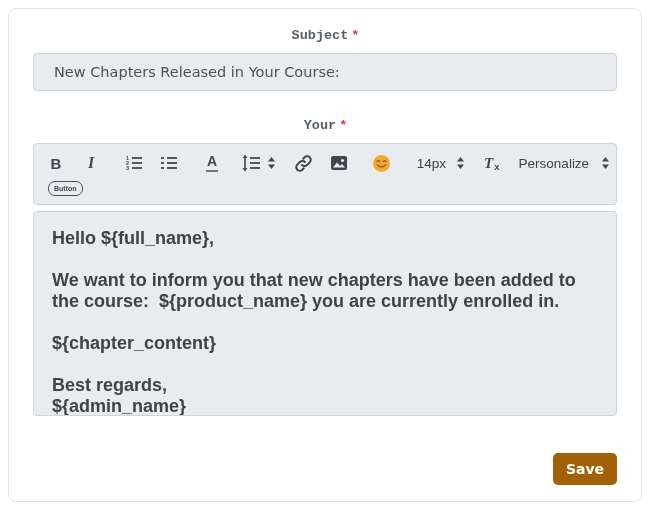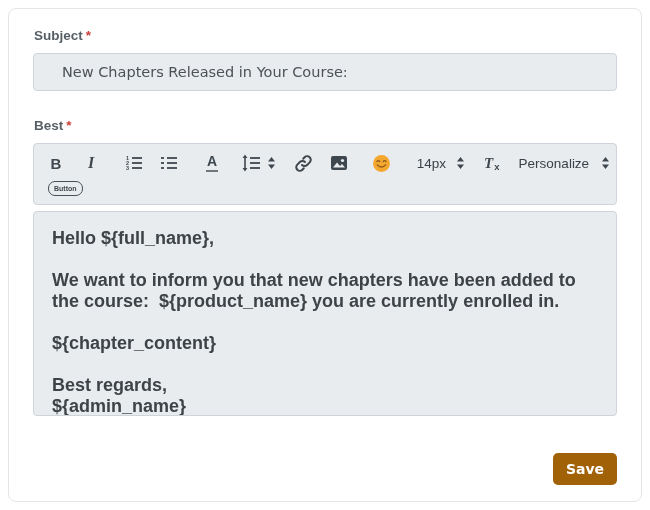--- a/index.html
+++ b/index.html
@@ -1,23 +1,23 @@
 <!DOCTYPE html>
 <html><head>
 <meta charset="utf-8">
 <style>
   html,body{margin:0;padding:0;width:650px;height:510px;background:#fff;overflow:hidden;
     font-family:"Liberation Sans",sans-serif;}
   .card{position:absolute;left:8px;top:8px;width:634px;height:494px;box-sizing:border-box;
     background:#fff;border:1px solid #e2e6e9;border-radius:8px;padding:18px 24px 14px 24px;}
-  .field-label{font-family:Liberation Sans, sans-serif;font-size:13.5px;font-weight:600;
-    color:#575f66;margin:0 0 9px 1px;line-height:17px;}
+  .field-label{font-family:Liberation Mono, monospace;font-size:13.5px;font-weight:600;
+    color:#575f66;margin:0 0 9px 1px;line-height:17px;text-align:center;}
   .req{color:#c9403a;font-weight:700;margin-left:3px;}
   .subject-input{display:block;width:100%;box-sizing:border-box;height:38px;background:#e9ecef;
-    border:1px solid #ced4da;border-radius:4px;padding:0 28px;outline:none;
+    border:1px solid #ced4da;border-radius:4px;padding:0 20px;outline:none;
     font-family:"DejaVu Sans",sans-serif;font-size:14.5px;color:#4c5257;}
   .spacer-26{height:26px;}
   .toolbar{background:#e9ecef;border:1px solid #ced4da;border-radius:4px;
     padding:5px 10px 5px 12px;}
   .tb-row1{display:flex;align-items:center;gap:15px;height:28px;}
   .tb-row2{height:22px;display:flex;align-items:center;}
   .tb-btn{display:flex;align-items:center;justify-content:center;min-width:20px;height:26px;
     color:#3f474e;cursor:pointer;user-select:none;}
   .tb-bold{font-size:15px;font-weight:800;}
   .tb-italic{font-family:"Liberation Serif",serif;font-style:italic;font-weight:600;font-size:16px;}
@@ -44,21 +44,21 @@
 <div class="card">
 
   <div class="field-label">
     <span>Subject</span><span class="req">*</span>
   </div>
   <input class="subject-input" type="text" value="New Chapters Released in Your Course:" style="">
 
   <div class="spacer-26"></div>
 
   <div class="field-label">
-    <span>Best</span><span class="req">*</span>
+    <span>Your</span><span class="req">*</span>
   </div>
 
   <div class="toolbar">
     <div class="tb-row1">
 
       <div class="tb-btn tb-bold">
         <span>B</span>
       </div>
 
       <div class="tb-btn tb-italic">

